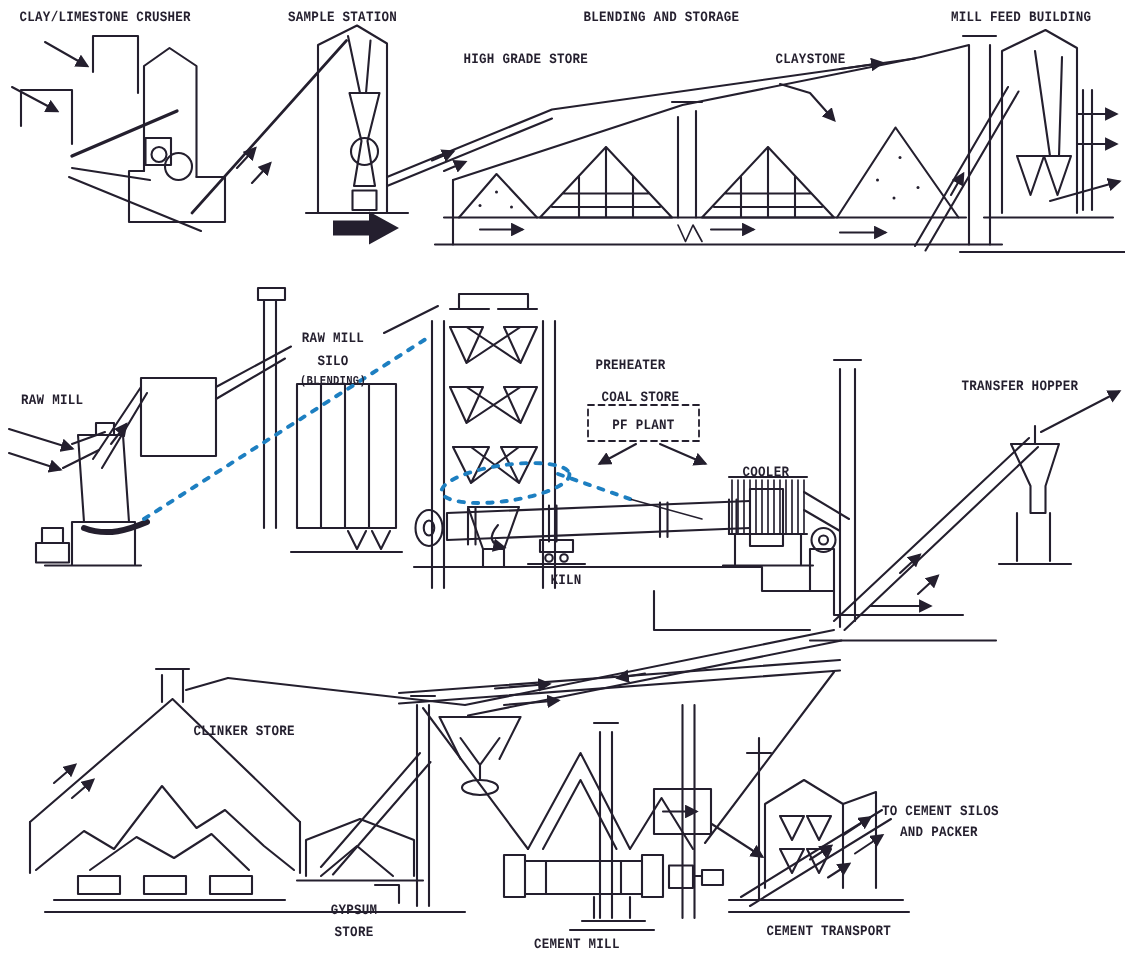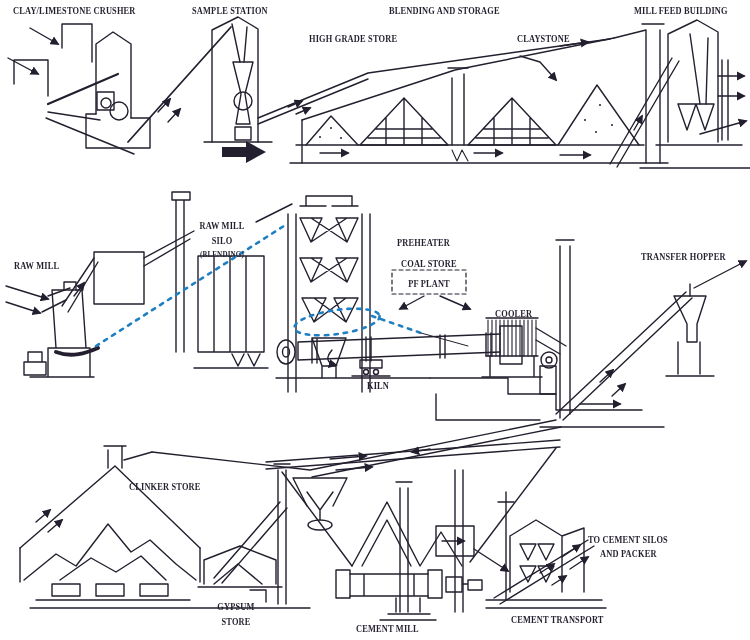--- a/index.html
+++ b/index.html
@@ -1,17 +1,17 @@
 <!DOCTYPE html>
 <html><head>
 <meta charset="utf-8">
 <style>
   html,body{margin:0;padding:0;background:#fff;}
   .stage{position:relative;width:750px;height:640px;background:#fff;overflow:hidden;
-         font-family:Liberation Serif, serif;}
+         font-family:Liberation Mono, monospace;}
   .stage svg{position:absolute;left:0;top:0;}
   .lbl{position:absolute;font-weight:bold;font-size:9.5px;color:#241f2e;
        letter-spacing:.2px;white-space:nowrap;transform:scaleX(.88);transform-origin:0 0;}
   .lblc{position:absolute;font-weight:bold;font-size:9.5px;color:#241f2e;
         letter-spacing:.2px;white-space:nowrap;text-align:center;line-height:14.5px;
         transform:scaleX(.88);transform-origin:50% 0;}
   .sm{font-size:8px;}
 </style>
 </head>
 <body>

